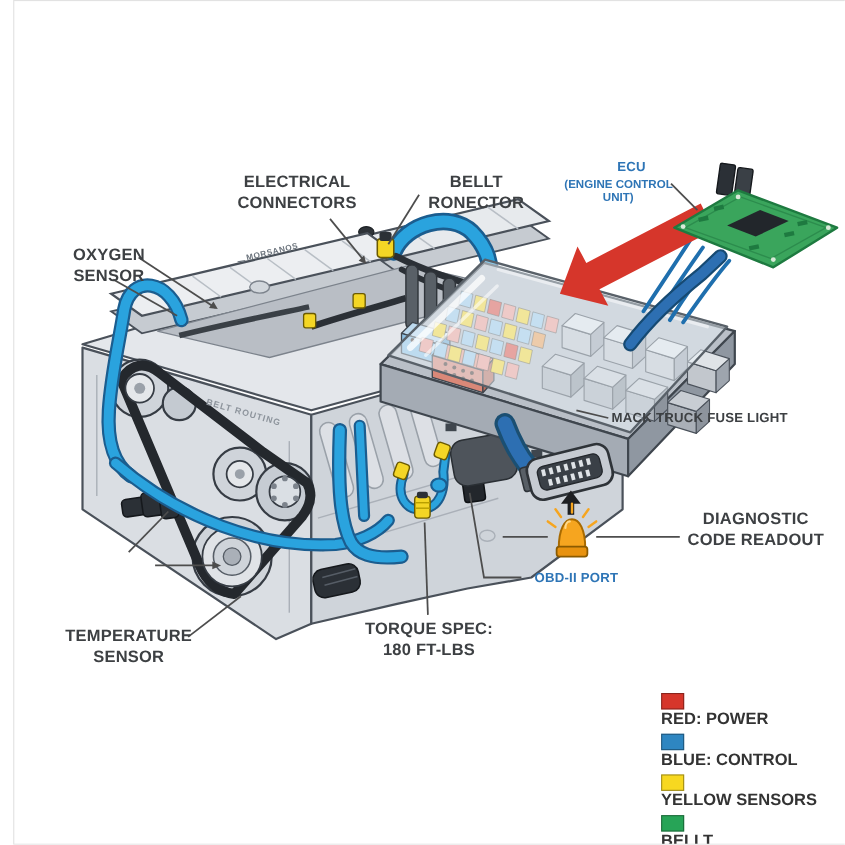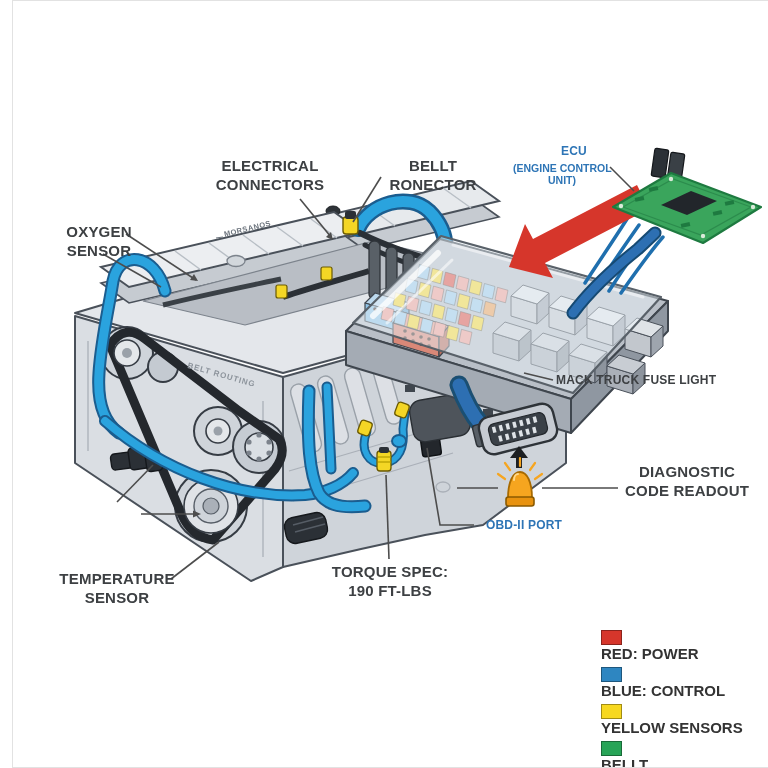--- a/index.html
+++ b/index.html
@@ -377,21 +377,21 @@
   <div class="lbl" style="left:86px;top:221px">
     <div>OXYGEN</div>
     <div>SENSOR</div>
   </div>
   <div class="lbl" style="left:104px;top:568px">
     <div>TEMPERATURE</div>
     <div>SENSOR</div>
   </div>
   <div class="lbl" style="left:377px;top:561px">
     <div>TORQUE SPEC:</div>
-    <div>190 FT-LBS</div>
+    <div>180 FT-LBS</div>
   </div>
   <div class="lbl left big" style="left:543px;top:369px">
     <div>MACK TRUCK FUSE LIGHT</div>
   </div>
   <div class="lbl left" style="left:612px;top:461px">
     <div>DIAGNOSTIC</div>
     <div>CODE READOUT</div>
   </div>
   <div class="lbl blue big" style="left:511px;top:514px">
     <div>OBD-II PORT</div>

